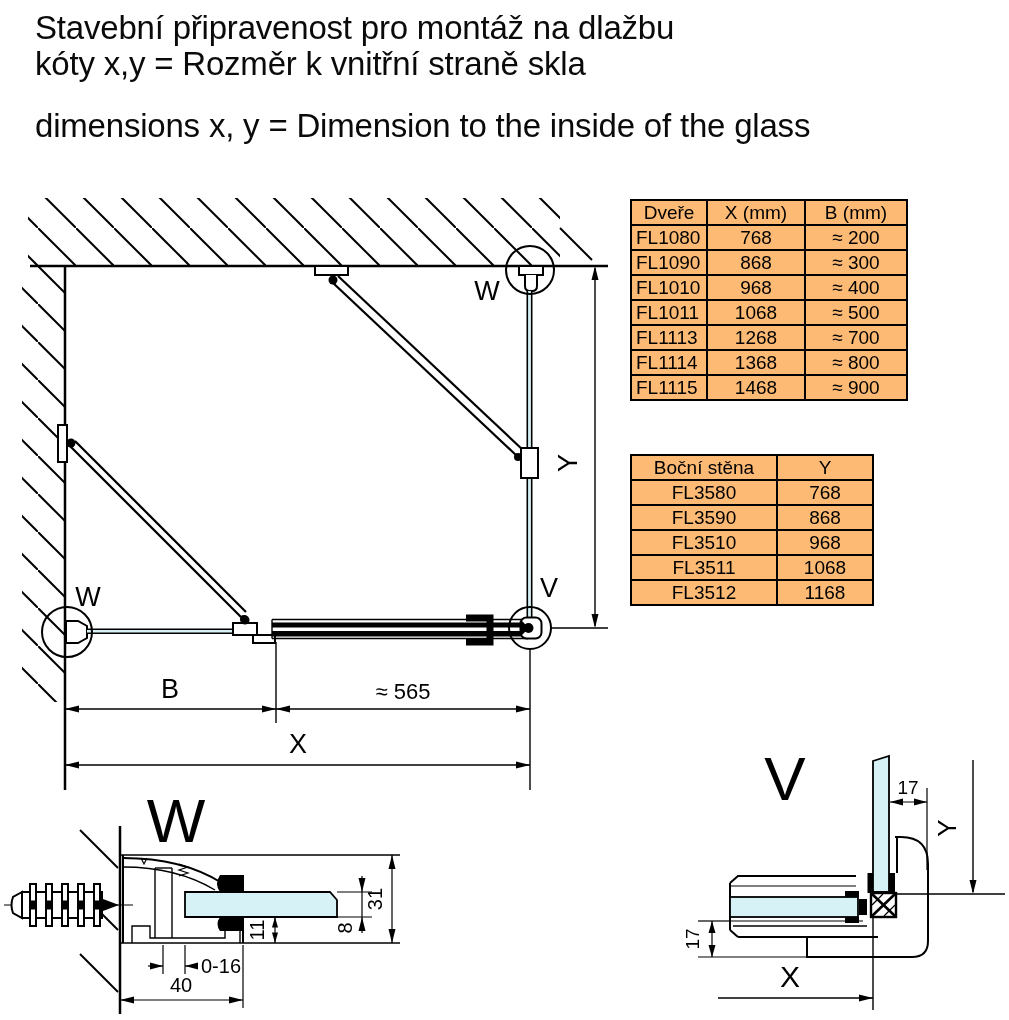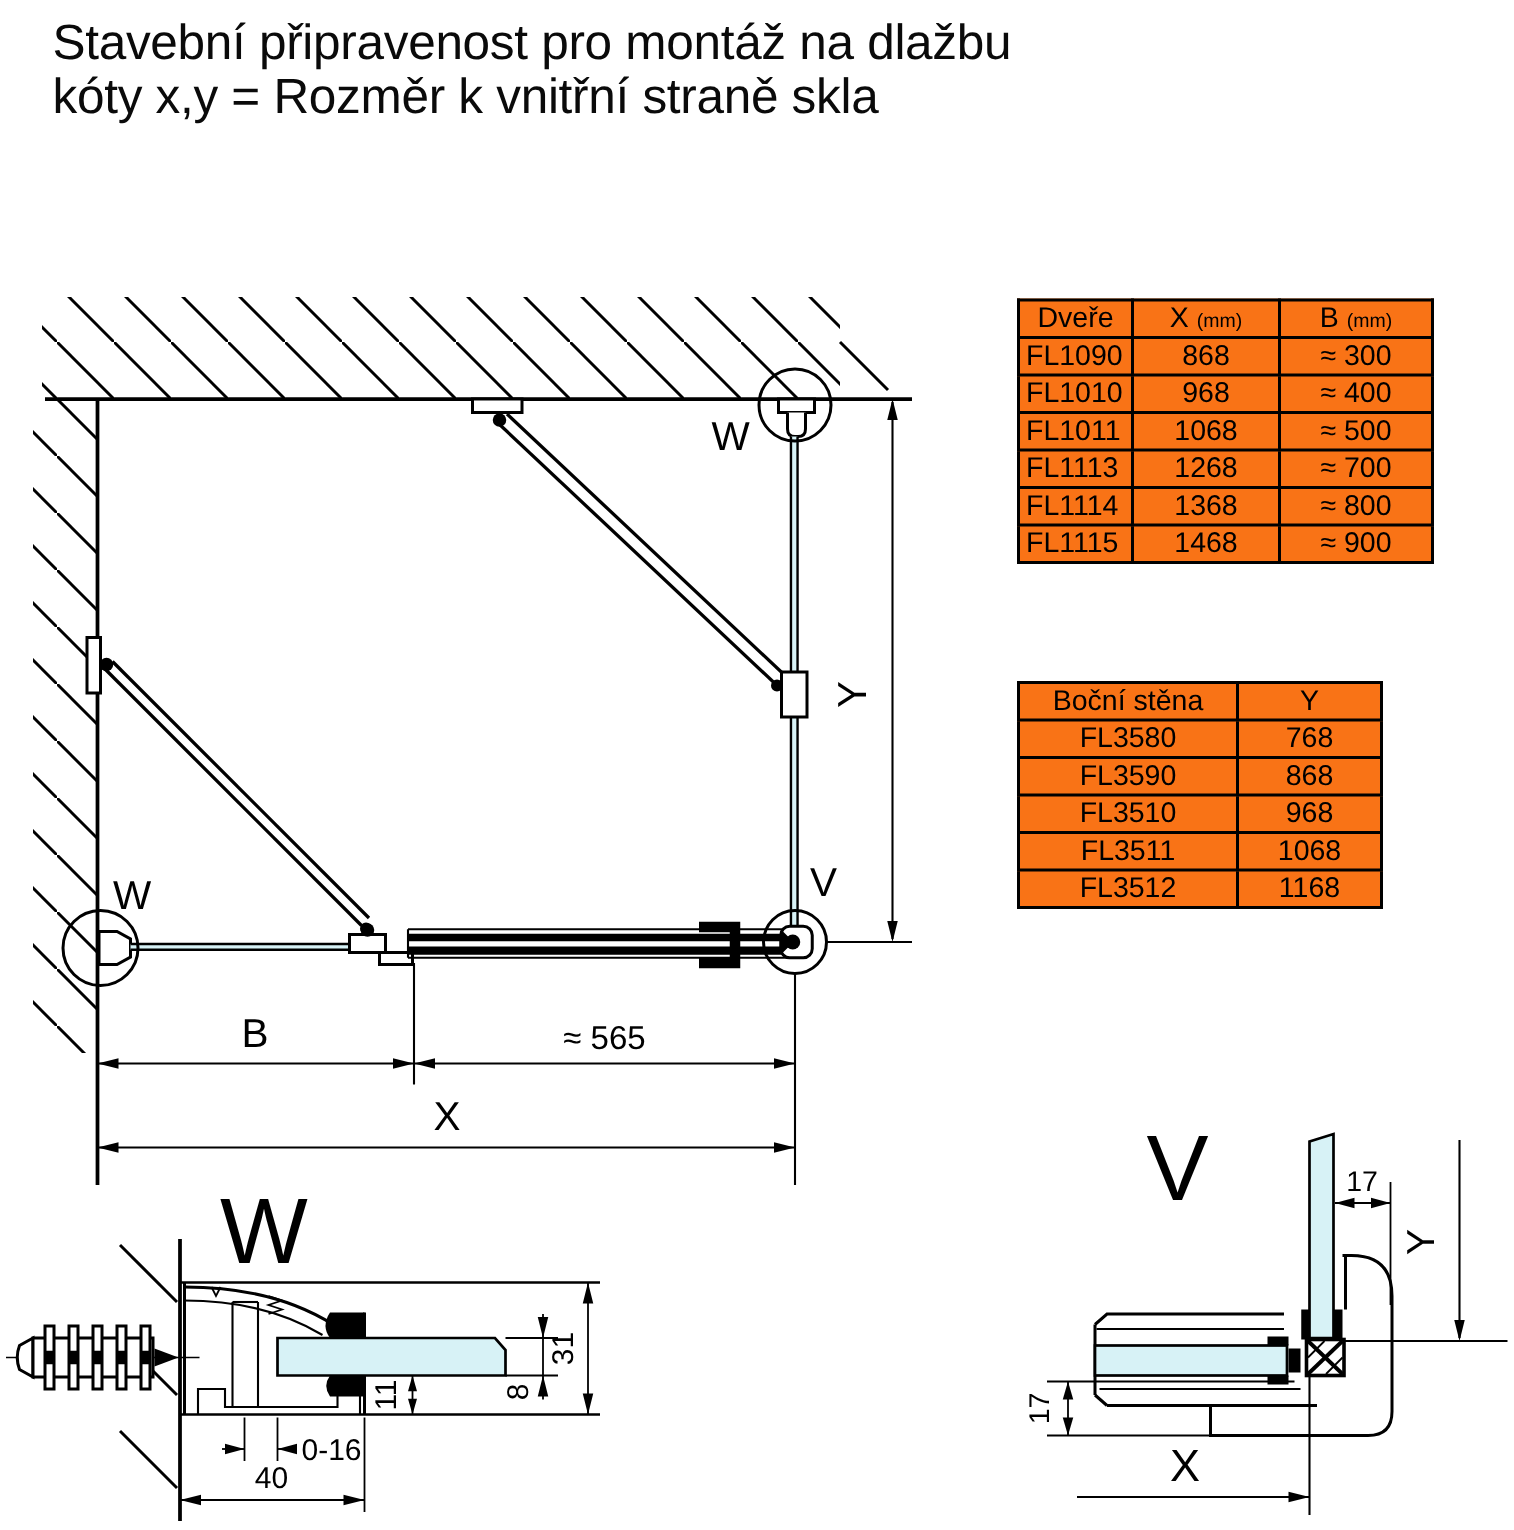--- a/index.html
+++ b/index.html
@@ -18,40 +18,41 @@
   svg .wfill{fill:#fff;stroke:#000;stroke-width:2;}
   svg .blk{fill:#000;stroke:none;}
   svg text{font-family:"Liberation Sans",sans-serif;fill:#000;}
   .lbl27{font-size:27px;}
   .lbl22{font-size:22px;}
   .ttl{font-size:62px;}
   .d20{font-size:20px;}
   .d19{font-size:19px;}
   .d26{font-size:26px;}
   .d30{font-size:30px;}
-  .dtable{position:absolute;border-collapse:collapse;background:#f97316;margin-left:48px;}
+  .dtable{position:absolute;border-collapse:collapse;background:#fdba74;}
   .dtable th,.dtable td{border:2px solid #000;font-size:19px;font-weight:normal;
         padding:0 4px;height:23px;white-space:nowrap;text-align:center;}
   .dtable td.model-left{text-align:left;}
   .t1{left:630px;top:199px;}
   .t2{left:630px;top:454px;padding-left:20px;}
   .c1{width:66px;} .c2{width:88px;} .c3{width:92px;}
   .c4{width:136px;} .c5{width:86px;}
-  .unit{font-size:13px;}
+  .unit{font-size:19px;}
 </style>
 </head>
 <body>
 
 <div class="page">
 
   <div class="titles titles-cs">
     <div>Stavební připravenost pro montáž na dlažbu</div>
     <div>kóty x,y = Rozměr k vnitřní straně skla</div>
   </div>
   <div class="titles titles-en">
+    <div>dimensions x, y = Dimension to the inside of the glass</div>
   </div>
 
   <svg class="plan" style="left:0;top:190px;" width="620" height="610" viewBox="0 0 620 610">
     <defs>
       <pattern id="hatch" width="38" height="38" patternUnits="userSpaceOnUse">
         <line x1="0" y1="0" x2="38" y2="38" stroke="#000" stroke-width="2"></line>
       </pattern>
     </defs>
 
     <g>
@@ -311,20 +312,25 @@
   <table class="dtable t1">
     <thead>
       <tr>
         <th class="c1"><span>Dveře</span></th>
         <th class="c2"><span>X</span> <span class="unit">(mm)</span></th>
         <th class="c3"><span>B</span> <span class="unit">(mm)</span></th>
       </tr>
     </thead>
     <tbody>
       <tr>
+        <td class="model-left">FL1080</td>
+        <td>768</td>
+        <td>≈ 200</td>
+      </tr>
+      <tr>
         <td class="model-left">FL1090</td>
         <td>868</td>
         <td>≈ 300</td>
       </tr>
       <tr>
         <td class="model-left">FL1010</td>
         <td>968</td>
         <td>≈ 400</td>
       </tr>
       <tr>

